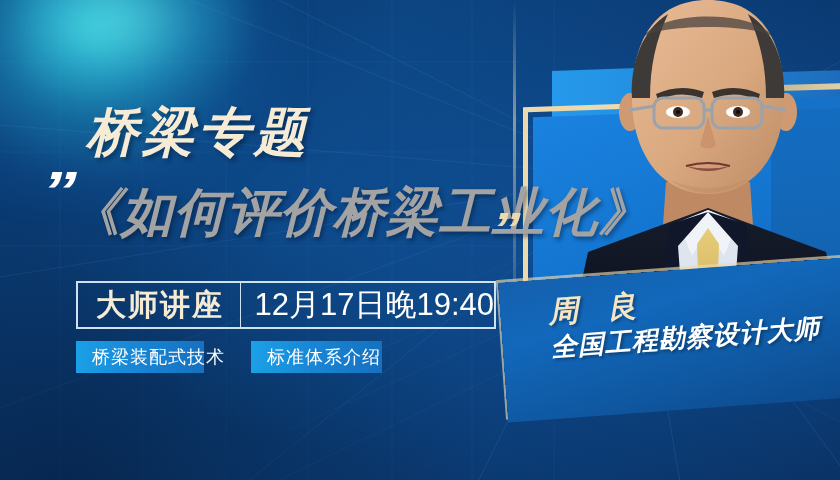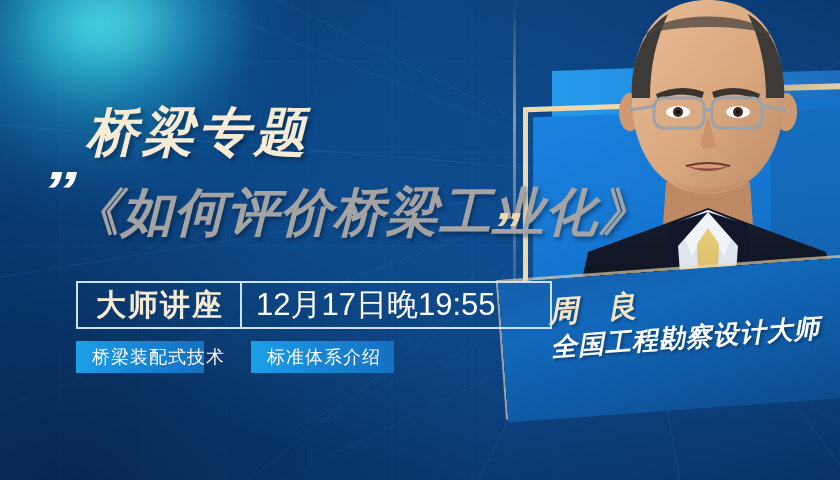--- a/index.html
+++ b/index.html
@@ -196,21 +196,21 @@
     color: #ecd9ad;
     line-height: 1;
     transform: scaleX(1.25);
     transform-origin: left top;
   }
 
   
   .infobox {
     position: absolute;
     left: 76px; top: 281px;
-    width: 476px; height: 48px;
+    width: 420px; height: 48px;
     border: 2px solid #cfe2f2;
     box-sizing: border-box;
     display: flex;
     align-items: center;
   }
   .infobox .lecture {
     font-size: 30px;
     font-weight: bold;
     color: #f6ecd6;
     letter-spacing: 2px;
@@ -243,21 +243,21 @@
     padding: 0 16px;
     font-size: 18px;
     color: #ffffff;
     letter-spacing: 1px;
     background: linear-gradient(90deg, #1ba0e6 0%, #1887d6 45%, #1670c0 100%);
     white-space: nowrap;
     text-align: center;
     box-sizing: border-box;
   }
   .tag.t1 { width: 128px; }
-  .tag.t2 { width: 143px; }
+  .tag.t2 { width: 131px; }
 </style>
 </head>
 <body>
 
 <div id="poster">
 
   <div class="bg-base"></div>
 
   <div class="grid-persp">
     <svg viewBox="0 0 840 480" preserveAspectRatio="none" aria-hidden="true">
@@ -396,21 +396,21 @@
   </div>
 
   <div class="title-main">桥梁专题</div>
   <div class="quote-open">”</div>
   <div class="subtitle">《如何评价桥梁工业化》</div>
   <div class="quote-close">”</div>
 
   <div class="infobox">
     <div class="lecture">大师讲座</div>
     <div class="divider"></div>
-    <div class="datetime">12月17日晚19:55</div>
+    <div class="datetime">12月17日晚19:40</div>
   </div>
 
   <div class="tags">
     <div class="tag t1">桥梁装配式技术</div>
     <div class="tag t2">标准体系介绍</div>
   </div>
 
 </div>
 
 </body></html>

